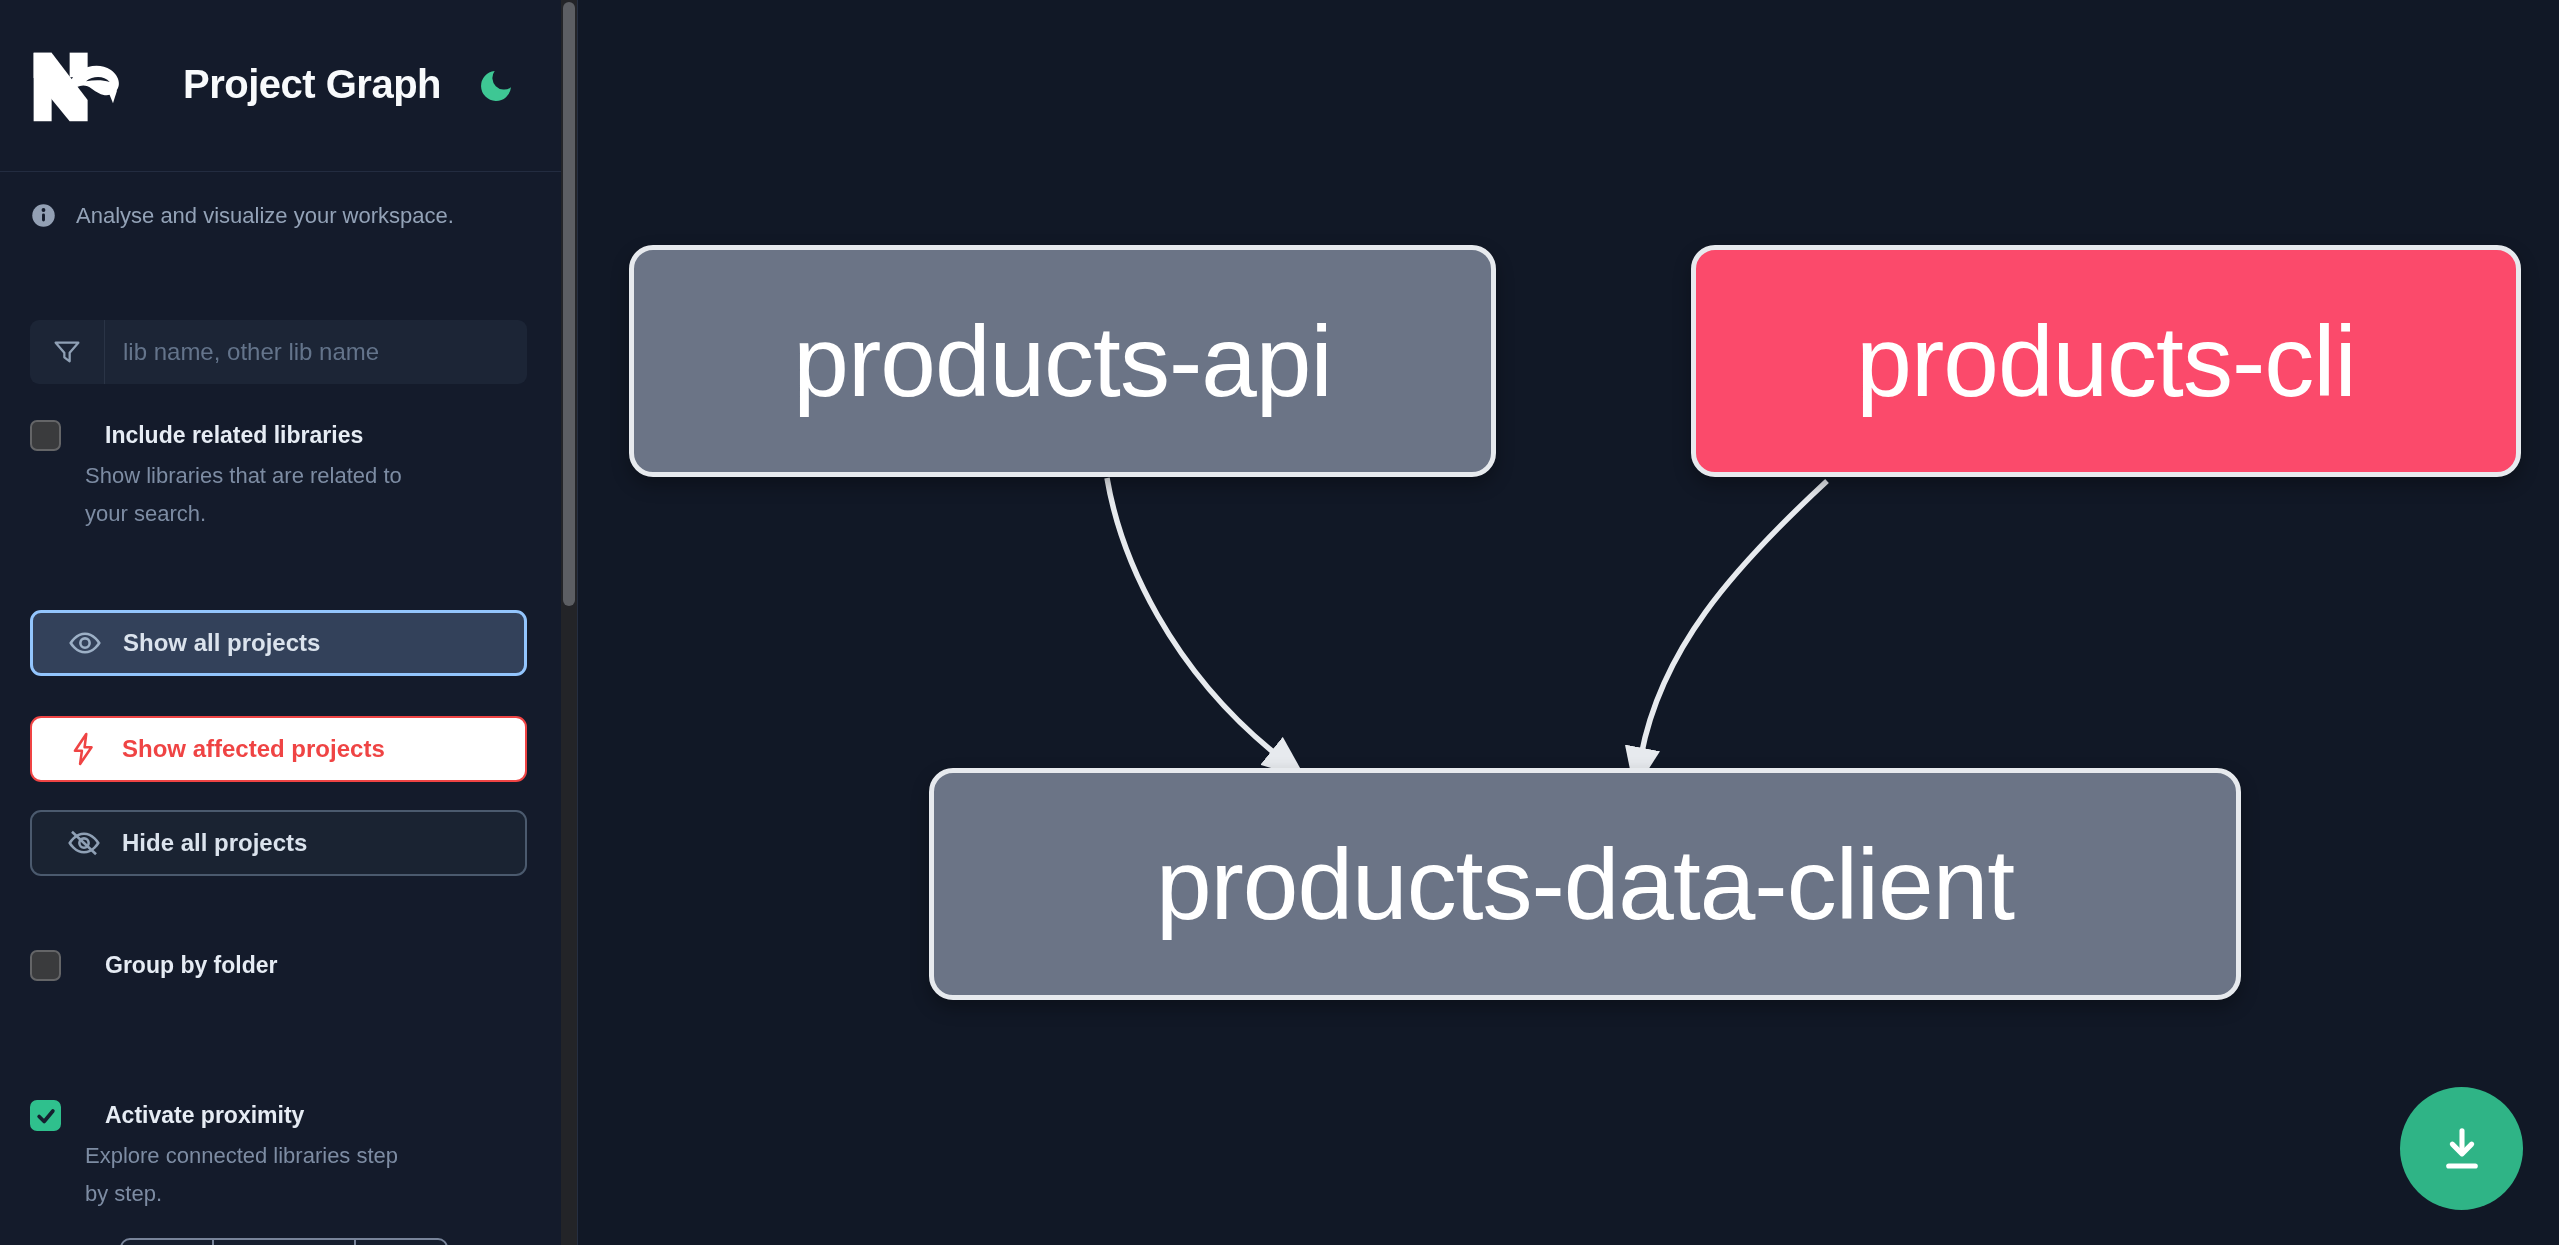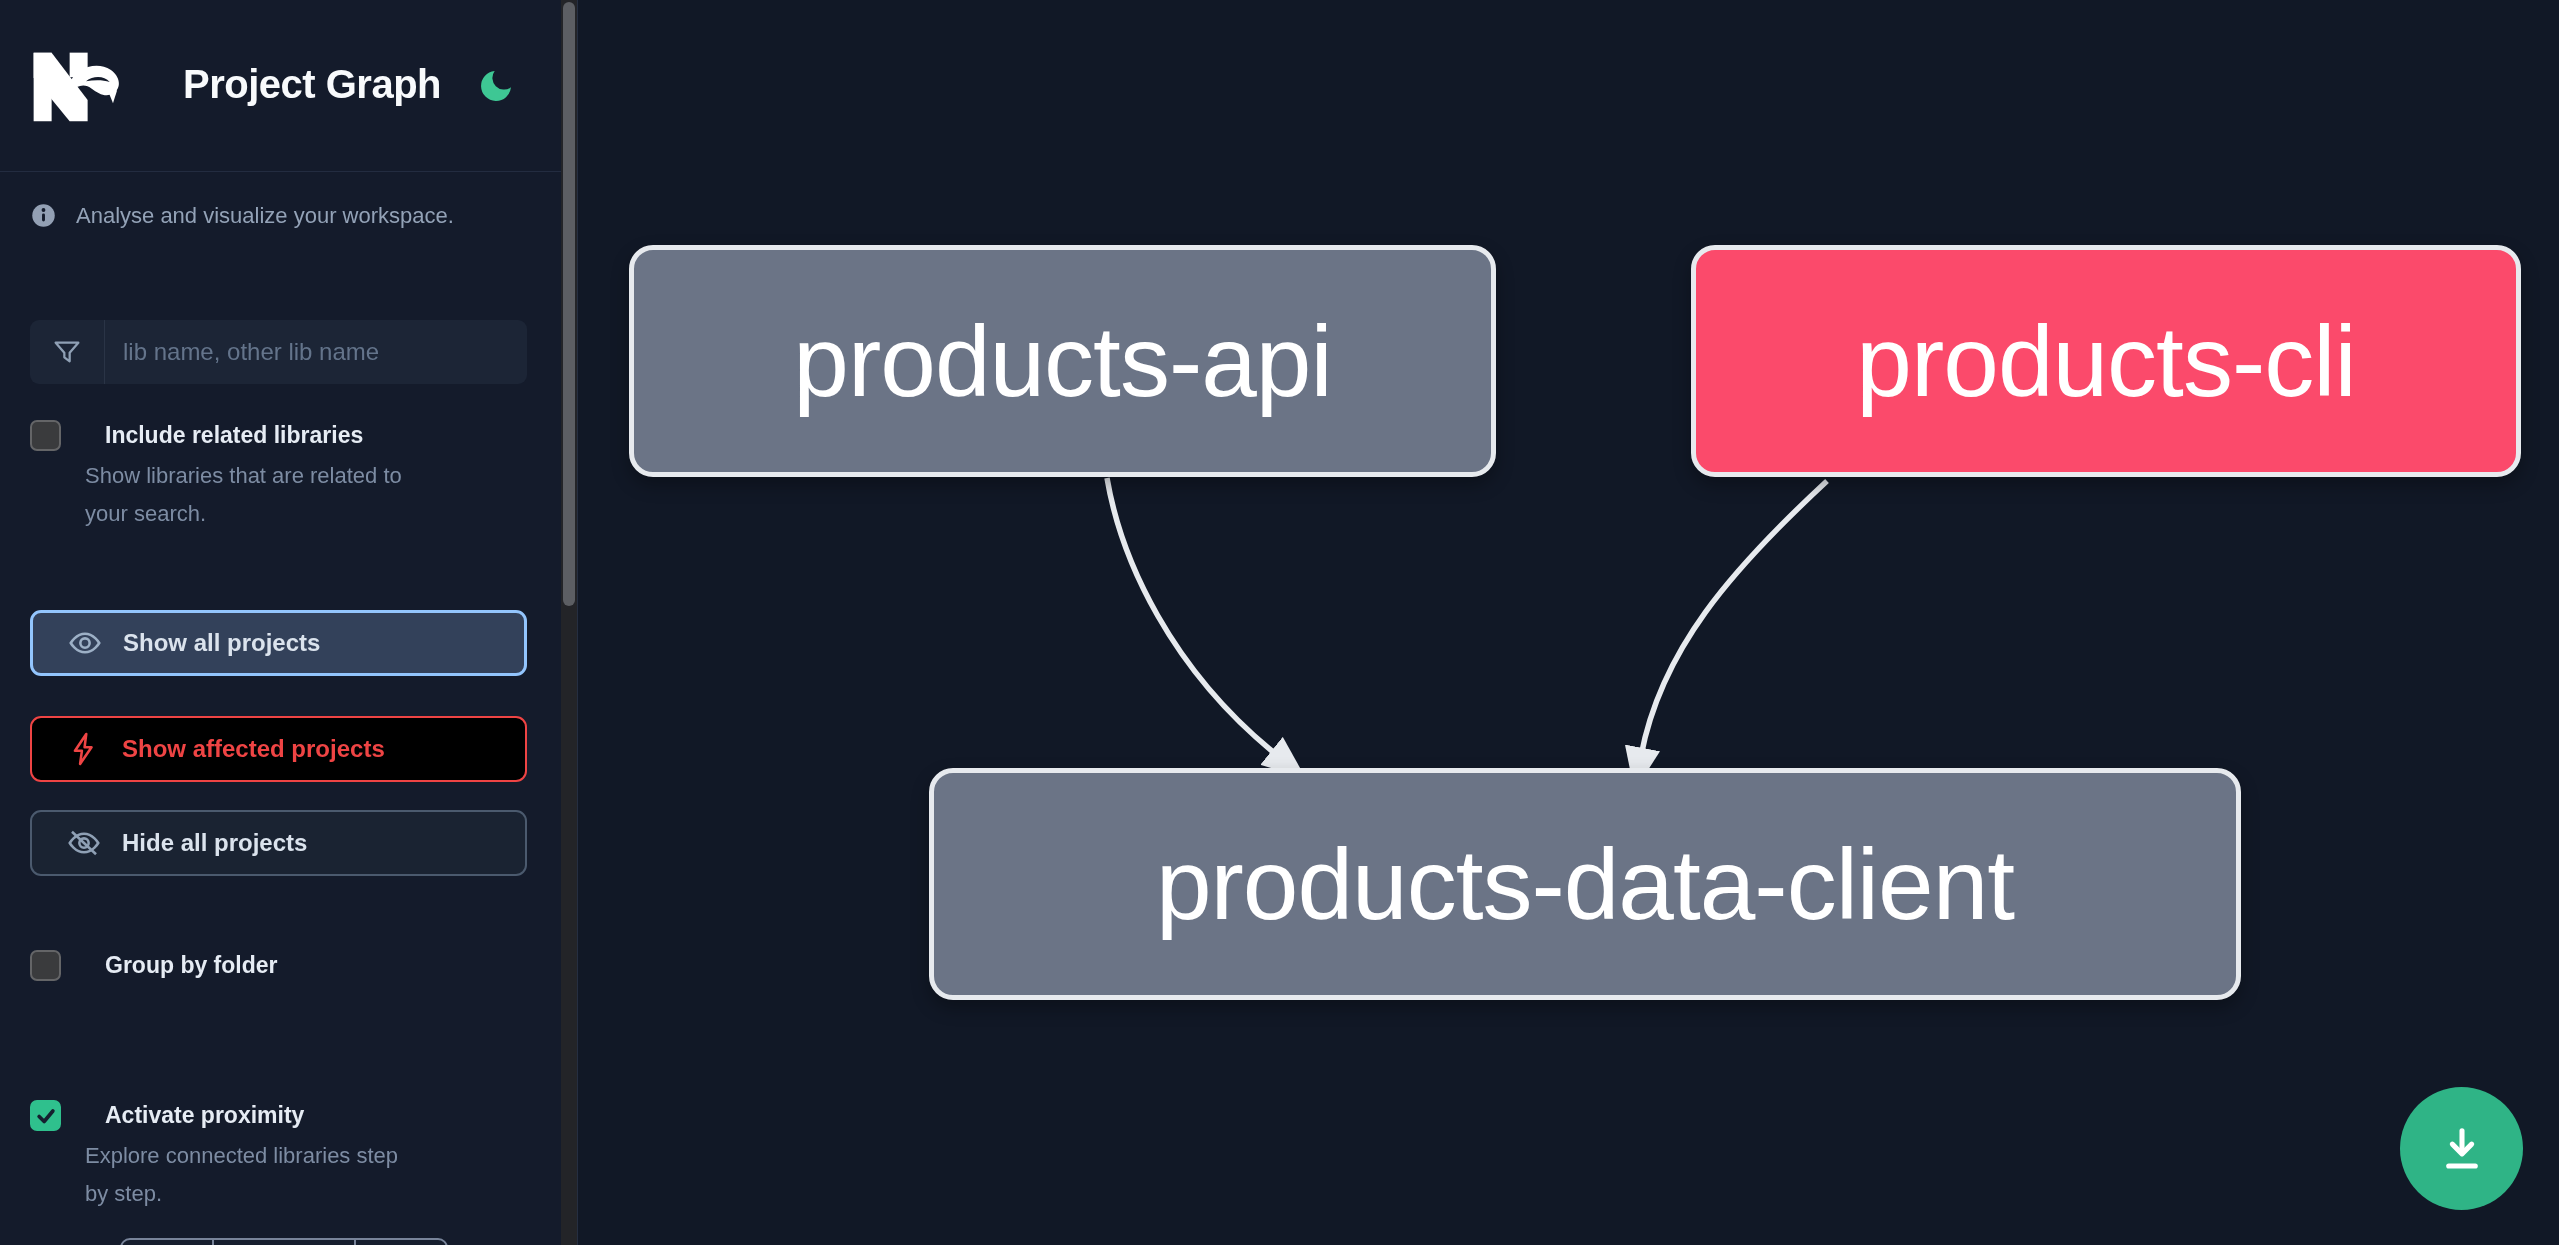--- a/index.html
+++ b/index.html
@@ -52,21 +52,21 @@
   .toggle-label { position:absolute; left:55px; top:2px; font-size:23px; font-weight:700; color:#e6ecf4;margin-left:20px; }
   .toggle-desc  { position:absolute; left:55px; top:37px; font-size:22px; color:#7d8ca3; line-height:38px; white-space:pre-line; }
 
   .action-btn {
     position:absolute; left:30px; width:497px; height:66px; border-radius:11px;
     display:flex; align-items:center; gap:20px; padding-left:34px; cursor:pointer;
     background:#1a2332; border:2px solid #4b5a6e;
   }
   .action-btn .lbl { font-size:24px; font-weight:600; color:#dbe3ed; }
   .action-btn.active { background:#33415a; border:3px solid #93c5fd; }
-  .action-btn.affected { background:#000000; border:2px solid #ef4444; }
+  .action-btn.affected { background:#ffffff; border:2px solid #ef4444; }
   .action-btn.affected .lbl { color:#ef4444; }
   .btn-icon { width:36px; height:36px; flex:0 0 auto; }
 
   .stepper {
     position:absolute; left:120px; top:1238px; width:328px; height:18px;
     border:2px solid #78849a; border-radius:10px 10px 0 0; background:#161e2e;
   }
   .stepper .sep { position:absolute; top:0; bottom:0; width:2px; background:#78849a; }
 
   

